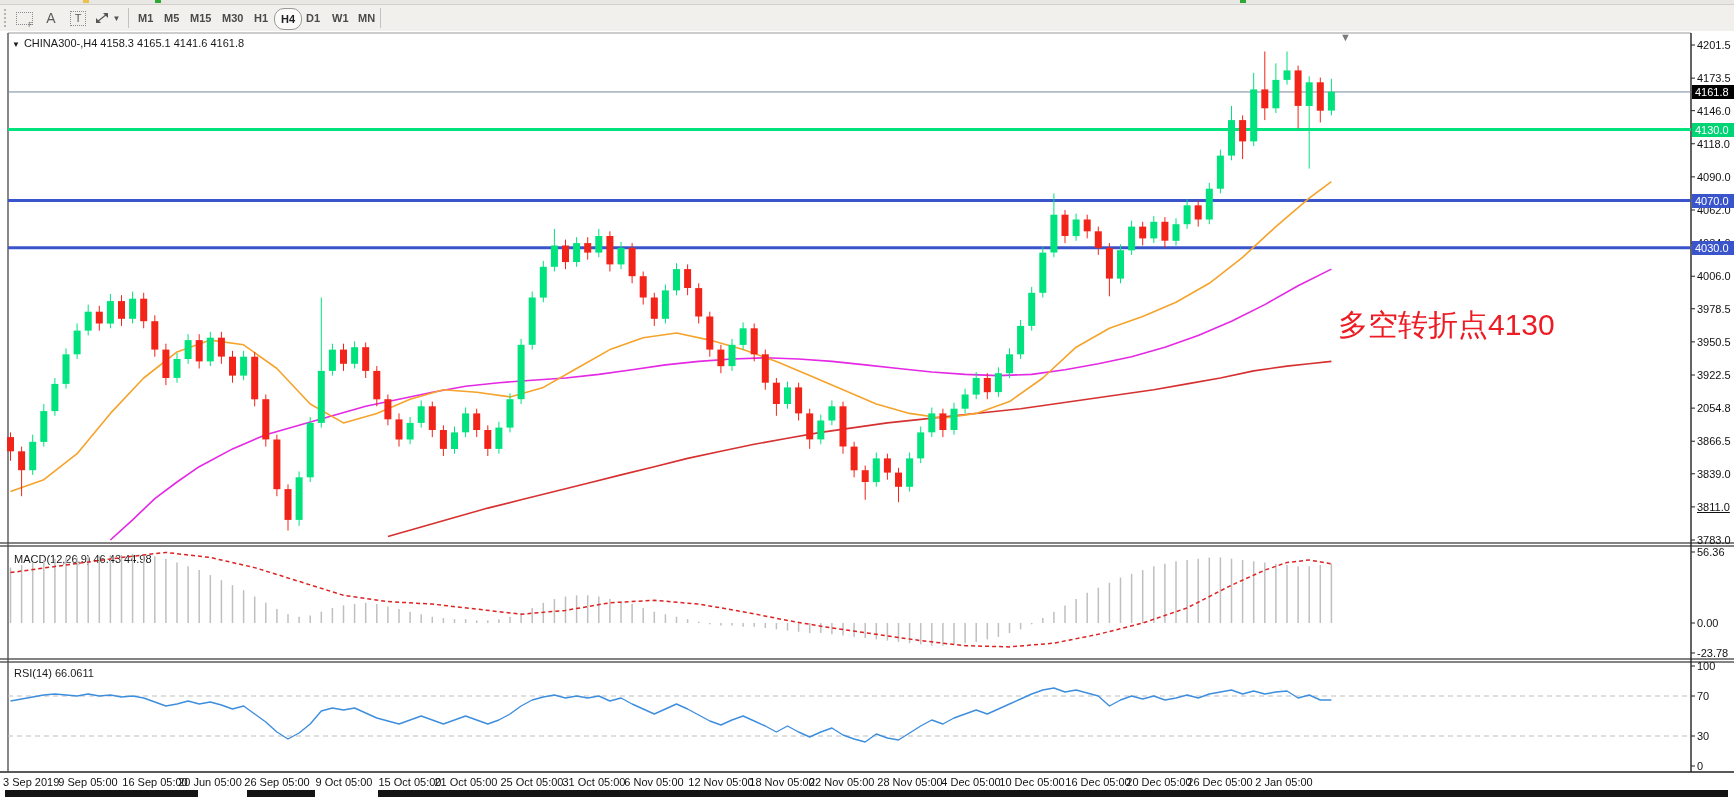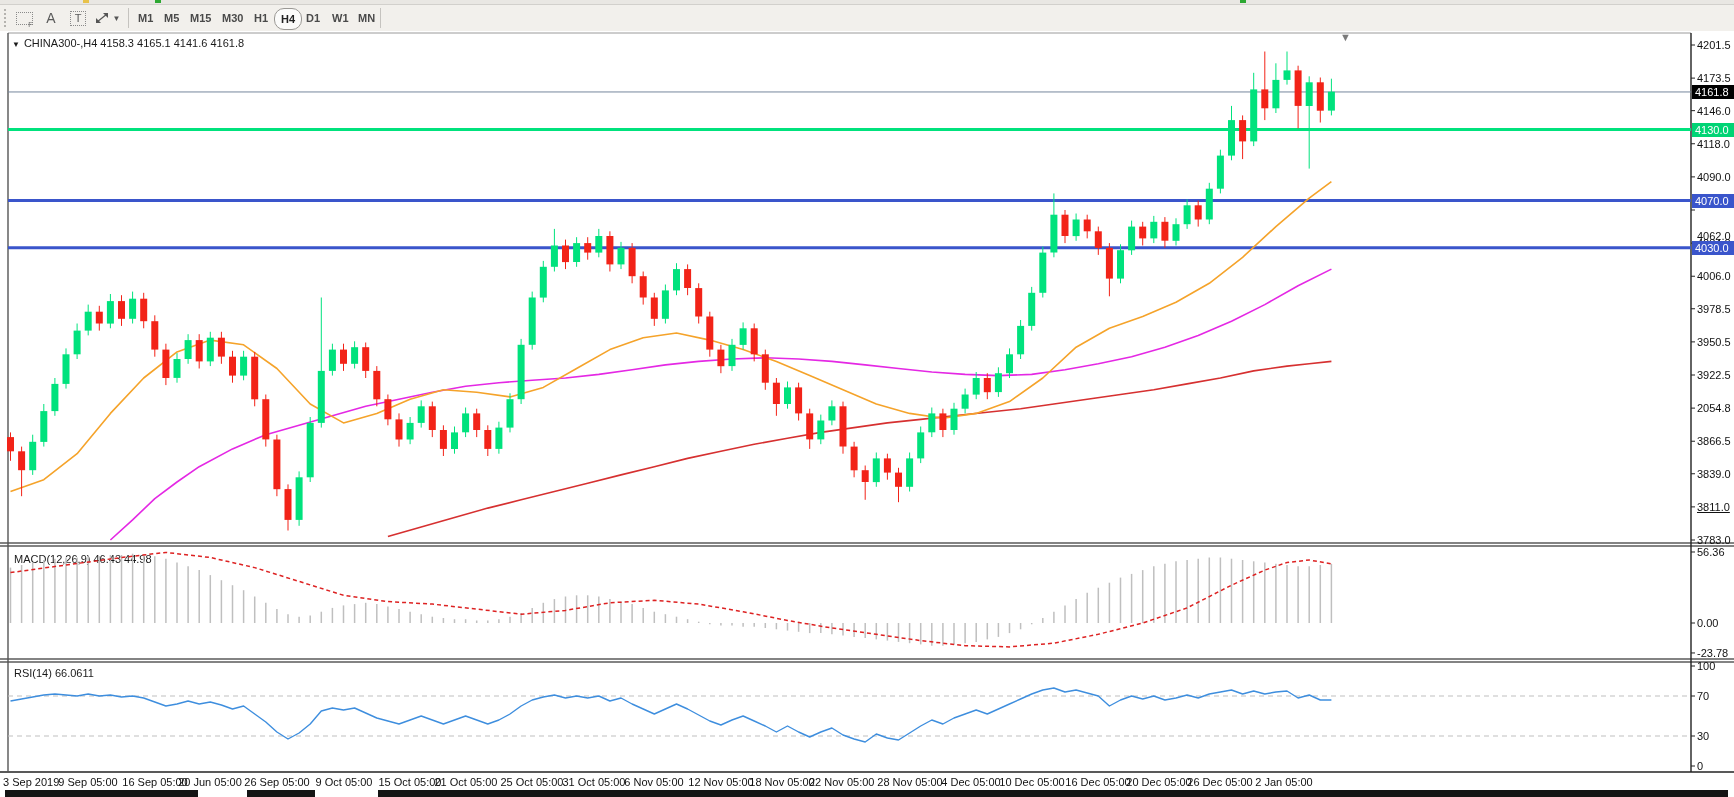--- a/index.html
+++ b/index.html
@@ -75,20 +75,21 @@
       </div>
     <div class="abs tool-sep" style="left:380px;"></div>
   </div>
 
   <div class="abs" id="chart-win">
     <div class="abs" id="chart-title">
       <span class="caret">▼</span><span>CHINA300-,H4  4158.3 4165.1 4141.6 4161.8</span>
     </div>
     <div class="abs panel-label" style="left:14px;top:522px;">MACD(12,26,9) 46.43 44.98</div>
     <div class="abs panel-label" style="left:14px;top:636px;">RSI(14) 66.0611</div>
+    <div class="abs" id="annotation" style="left:1338px;top:278px;color:#ed1c24;">多空转折点4130</div>
     <div class="abs" style="left:1340px;top:0px;color:#7a7a7a;font-size:11px;">▼</div>
   </div>
 
   <svg class="abs" id="svg-layer" width="1734" height="797">
       <line x1="8" y1="33" x2="1691" y2="33" stroke="#9a9a9a" stroke-width="1"></line>
       <line x1="0" y1="543" x2="1734" y2="543" stroke="#5a5a5a" stroke-width="1.6"></line>
       <line x1="0" y1="546" x2="1734" y2="546" stroke="#5a5a5a" stroke-width="1.6"></line>
       <line x1="0" y1="659" x2="1734" y2="659" stroke="#5a5a5a" stroke-width="1.6"></line>
       <line x1="0" y1="662" x2="1734" y2="662" stroke="#5a5a5a" stroke-width="1.6"></line>
       <line x1="0" y1="772" x2="1734" y2="772" stroke="#222" stroke-width="1.4"></line>
@@ -489,21 +490,21 @@
       <line x1="1691" y1="736" x2="1695" y2="736" stroke="#222" stroke-width="1"></line>
       <line x1="1691" y1="766" x2="1695" y2="766" stroke="#222" stroke-width="1"></line>
     </svg>
 
   <div id="labels-layer">
       <div class="abs axis-lbl" style="left:1697px;top:38px;">4201.5</div>
       <div class="abs axis-lbl" style="left:1697px;top:71px;">4173.5</div>
       <div class="abs axis-lbl" style="left:1697px;top:104px;">4146.0</div>
       <div class="abs axis-lbl" style="left:1697px;top:137px;">4118.0</div>
       <div class="abs axis-lbl" style="left:1697px;top:170px;">4090.0</div>
-      <div class="abs axis-lbl" style="left:1697px;top:203px;margin-top:26px;">4062.0</div>
+      <div class="abs axis-lbl" style="left:1697px;top:203px;">4062.0</div>
       <div class="abs axis-lbl" style="left:1697px;top:236px;">4034.0</div>
       <div class="abs axis-lbl" style="left:1697px;top:269px;">4006.0</div>
       <div class="abs axis-lbl" style="left:1697px;top:302px;">3978.5</div>
       <div class="abs axis-lbl" style="left:1697px;top:335px;">3950.5</div>
       <div class="abs axis-lbl" style="left:1697px;top:368px;">3922.5</div>
       <div class="abs axis-lbl" style="left:1697px;top:401px;">2054.8</div>
       <div class="abs axis-lbl" style="left:1697px;top:434px;">3866.5</div>
       <div class="abs axis-lbl" style="left:1697px;top:467px;">3839.0</div>
       <div class="abs axis-lbl" style="left:1697px;top:500px;text-decoration:underline;">3811.0</div>
       <div class="abs axis-lbl" style="left:1697px;top:533px;">3783.0</div>

